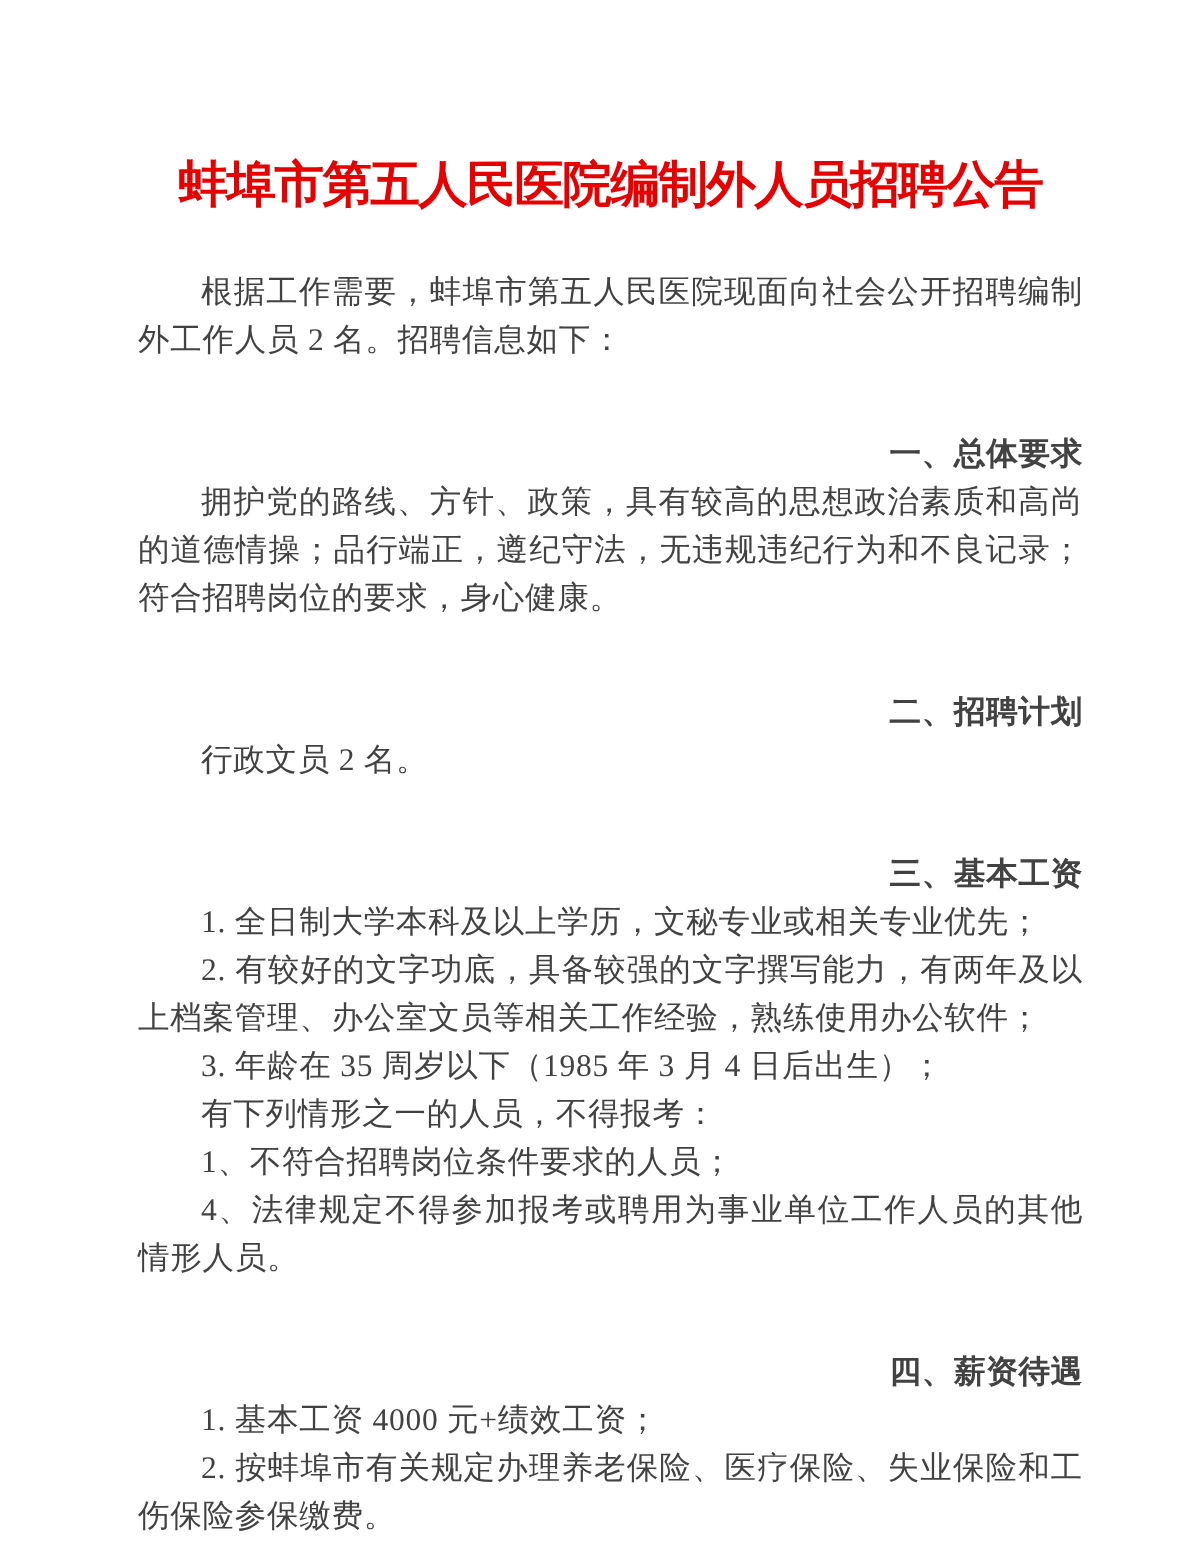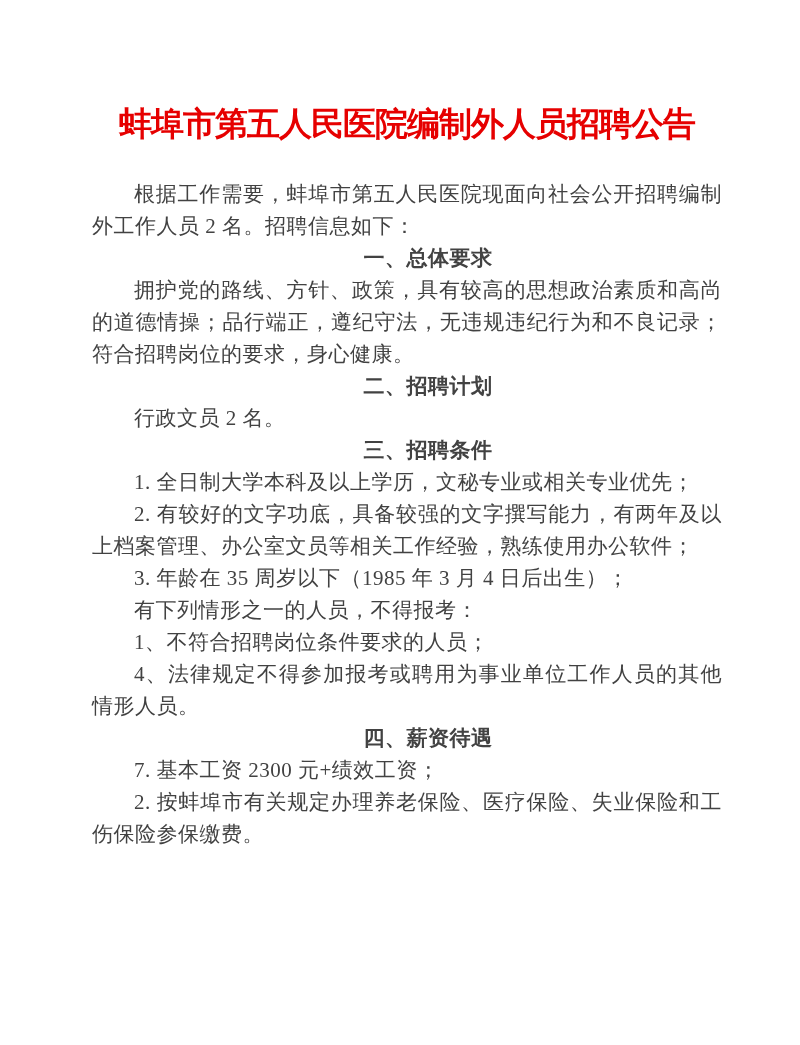--- a/index.html
+++ b/index.html
@@ -32,38 +32,39 @@
     font-size: 21px;
     line-height: 32px;
     letter-spacing: 0.5px;
     text-indent: 2em;
     text-align: justify;
     text-justify: inter-ideograph;
     font-family: Liberation Serif, serif;
   }
   .doc-body p.heading {
     font-weight: bold;
-    text-align: center;
+    text-align: right;
+    margin-top: 44px;
   }
 </style>
 </head>
 <body>
 
 <div class="page" style="background: rgb(255, 255, 255); color: rgb(66, 66, 66);">
   <h1 class="doc-title" style="color: rgb(230, 0, 0);">蚌埠市第五人民医院编制外人员招聘公告</h1>
   <div class="doc-body">
       <p class="body">根据工作需要，蚌埠市第五人民医院现面向社会公开招聘编制外工作人员 2 名。招聘信息如下：</p>
       <p class="heading">一、总体要求</p>
       <p class="body">拥护党的路线、方针、政策，具有较高的思想政治素质和高尚的道德情操；品行端正，遵纪守法，无违规违纪行为和不良记录；符合招聘岗位的要求，身心健康。</p>
       <p class="heading">二、招聘计划</p>
       <p class="body">行政文员 2 名。</p>
-      <p class="heading">三、招聘条件</p>
+      <p class="heading">三、基本工资</p>
       <p class="body">1. 全日制大学本科及以上学历，文秘专业或相关专业优先；</p>
       <p class="body">2. 有较好的文字功底，具备较强的文字撰写能力，有两年及以上档案管理、办公室文员等相关工作经验，熟练使用办公软件；</p>
       <p class="body">3. 年龄在 35 周岁以下（1985 年 3 月 4 日后出生）；</p>
       <p class="body">有下列情形之一的人员，不得报考：</p>
       <p class="body">1、不符合招聘岗位条件要求的人员；</p>
       <p class="body">4、法律规定不得参加报考或聘用为事业单位工作人员的其他情形人员。</p>
       <p class="heading">四、薪资待遇</p>
-      <p class="body">7. 基本工资 2300 元+绩效工资；</p>
+      <p class="body">1. 基本工资 4000 元+绩效工资；</p>
       <p class="body">2. 按蚌埠市有关规定办理养老保险、医疗保险、失业保险和工伤保险参保缴费。</p>
     </div>
 </div>
 
 </body></html>

